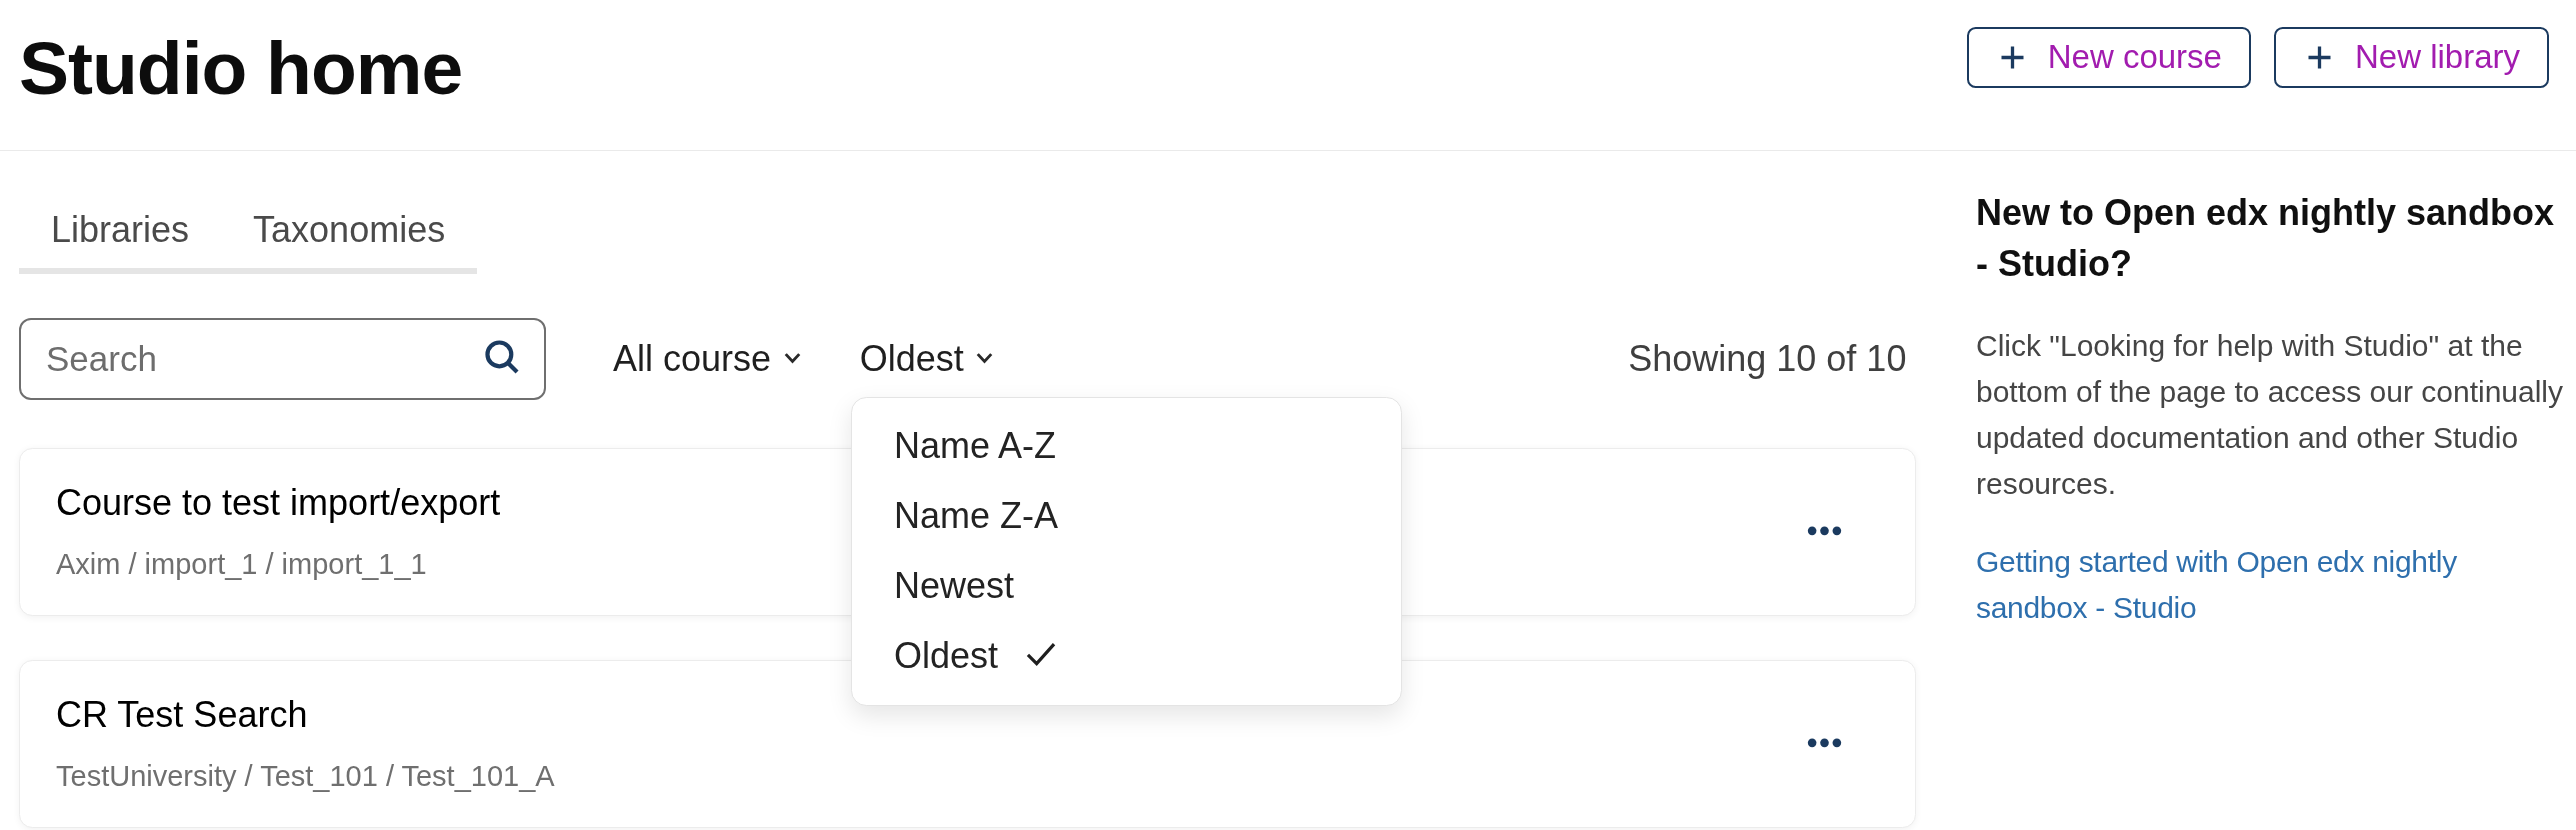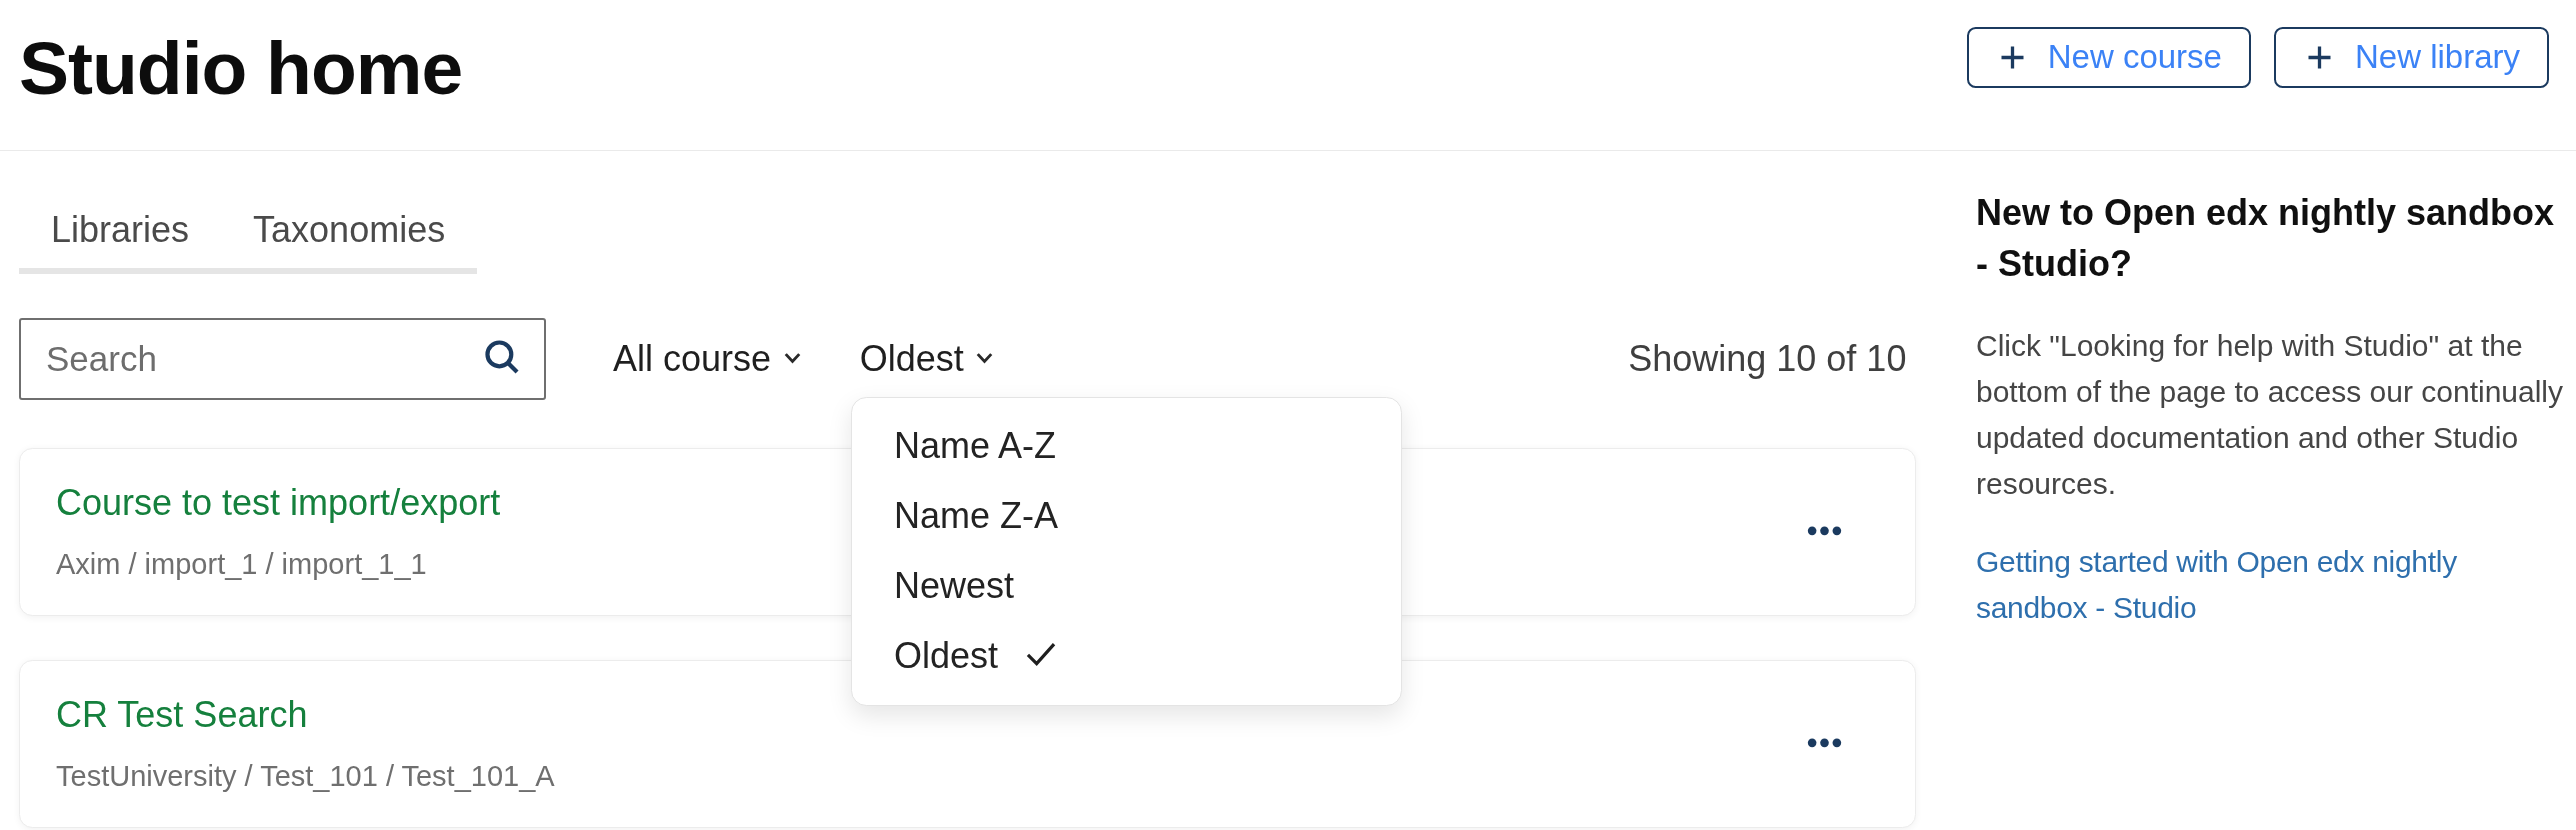--- a/index.html
+++ b/index.html
@@ -11,42 +11,42 @@
     height:151px; border-bottom:1.9px solid #eaeaea;
     padding:25px 27px 0 19px;
     display:flex; justify-content:space-between; align-items:flex-start;
   }
   .page-title{ font-size:75px; font-weight:700; color:#0d0d0d; letter-spacing:-1px; line-height:1.0; padding-top:5.8px;}
   .top-actions{ display:flex; gap:23px; padding-top:1.9px; }
   .btn-outline{
     display:inline-flex; align-items:center; gap:19px;
     height:61px; padding:0 27px;
     background:#fff; border:2.4px solid #1b3a5f; border-radius:8.6px;
-    color:#3b82f6; font-size:33px; font-weight:500;
+    color:#a21caf; font-size:33px; font-weight:500;
     font-family:inherit; cursor:pointer;
   }
   .btn-outline svg{ display:block; }
 
   
   .content{ display:flex; padding-left:19px; }
   .main-col{ width:1897px; flex:none; }
 
   
   .tabs{ display:flex; width:max-content; margin-top:46px; border-bottom:6.7px solid #e5e5e5; }
   .tab{
     padding:11.5px 32px 19px; font-size:36px; color:#4a4a4a; line-height:41px;
     border-bottom:6.7px solid transparent; margin-bottom:-6.7px; cursor:pointer; background:none; border-top:none; border-left:none; border-right:none;
     font-family:inherit;
   }
   .tab.active{ color:#1b3a5f; border-bottom-color:#1b3a5f; }
 
   
   .filter-row{ margin-top:44px; display:flex; align-items:center; }
   .search-box{
-    width:527px; height:82px; border:2.4px solid #6f6f6f; border-radius:3px;
+    width:527px; height:82px; border:2.4px solid #6f6f6f; border-radius:12px;
     display:flex; align-items:center; padding:0 21px 0 25px; background:#fff;
   }
   .search-box input{
     flex:1; border:none; outline:none; font-size:35px; color:#1c1c1c; font-family:inherit; min-width:0;
   }
   .search-box input::placeholder{ color:#6d6d6d; }
   .dd-trigger{
     display:inline-flex; align-items:center; gap:7.7px;
     background:none; border:none; font-family:inherit; cursor:pointer;
     font-size:36px; color:#1f1f1f;
@@ -57,21 +57,21 @@
   .showing{ margin-left:auto; margin-right:9.6px; font-size:36px; color:#3f3f3f; }
 
   
   .cards{ margin-top:48px; display:flex; flex-direction:column; gap:44px; }
   .card{
     height:168px; background:#fff; border:1.9px solid #ececec; border-radius:13.4px;
     box-shadow:0 1.9px 7.7px rgba(0,0,0,0.05);
     display:flex; flex-direction:column; justify-content:center; gap:27px;
     padding:0 115px 0 36px; position:relative;
   }
-  .card-title{ font-size:36px; color:#15803d; font-weight:400; line-height:1.1; }
+  .card-title{ font-size:36px; color:#000000; font-weight:400; line-height:1.1; }
   .card-subtitle{ font-size:29px; color:#6f6f6f; line-height:1.1; }
   .card-menu-btn{
     position:absolute; right:60px; top:50%; transform:translateY(-50%);
     background:none; border:none; cursor:pointer; padding:13.4px;
   }
 
   
   .sort-menu{
     position:absolute; left:851px; top:397px; width:551px; z-index:10;
     background:#fff; border:1.9px solid #e4e4e4; border-radius:15.4px;

